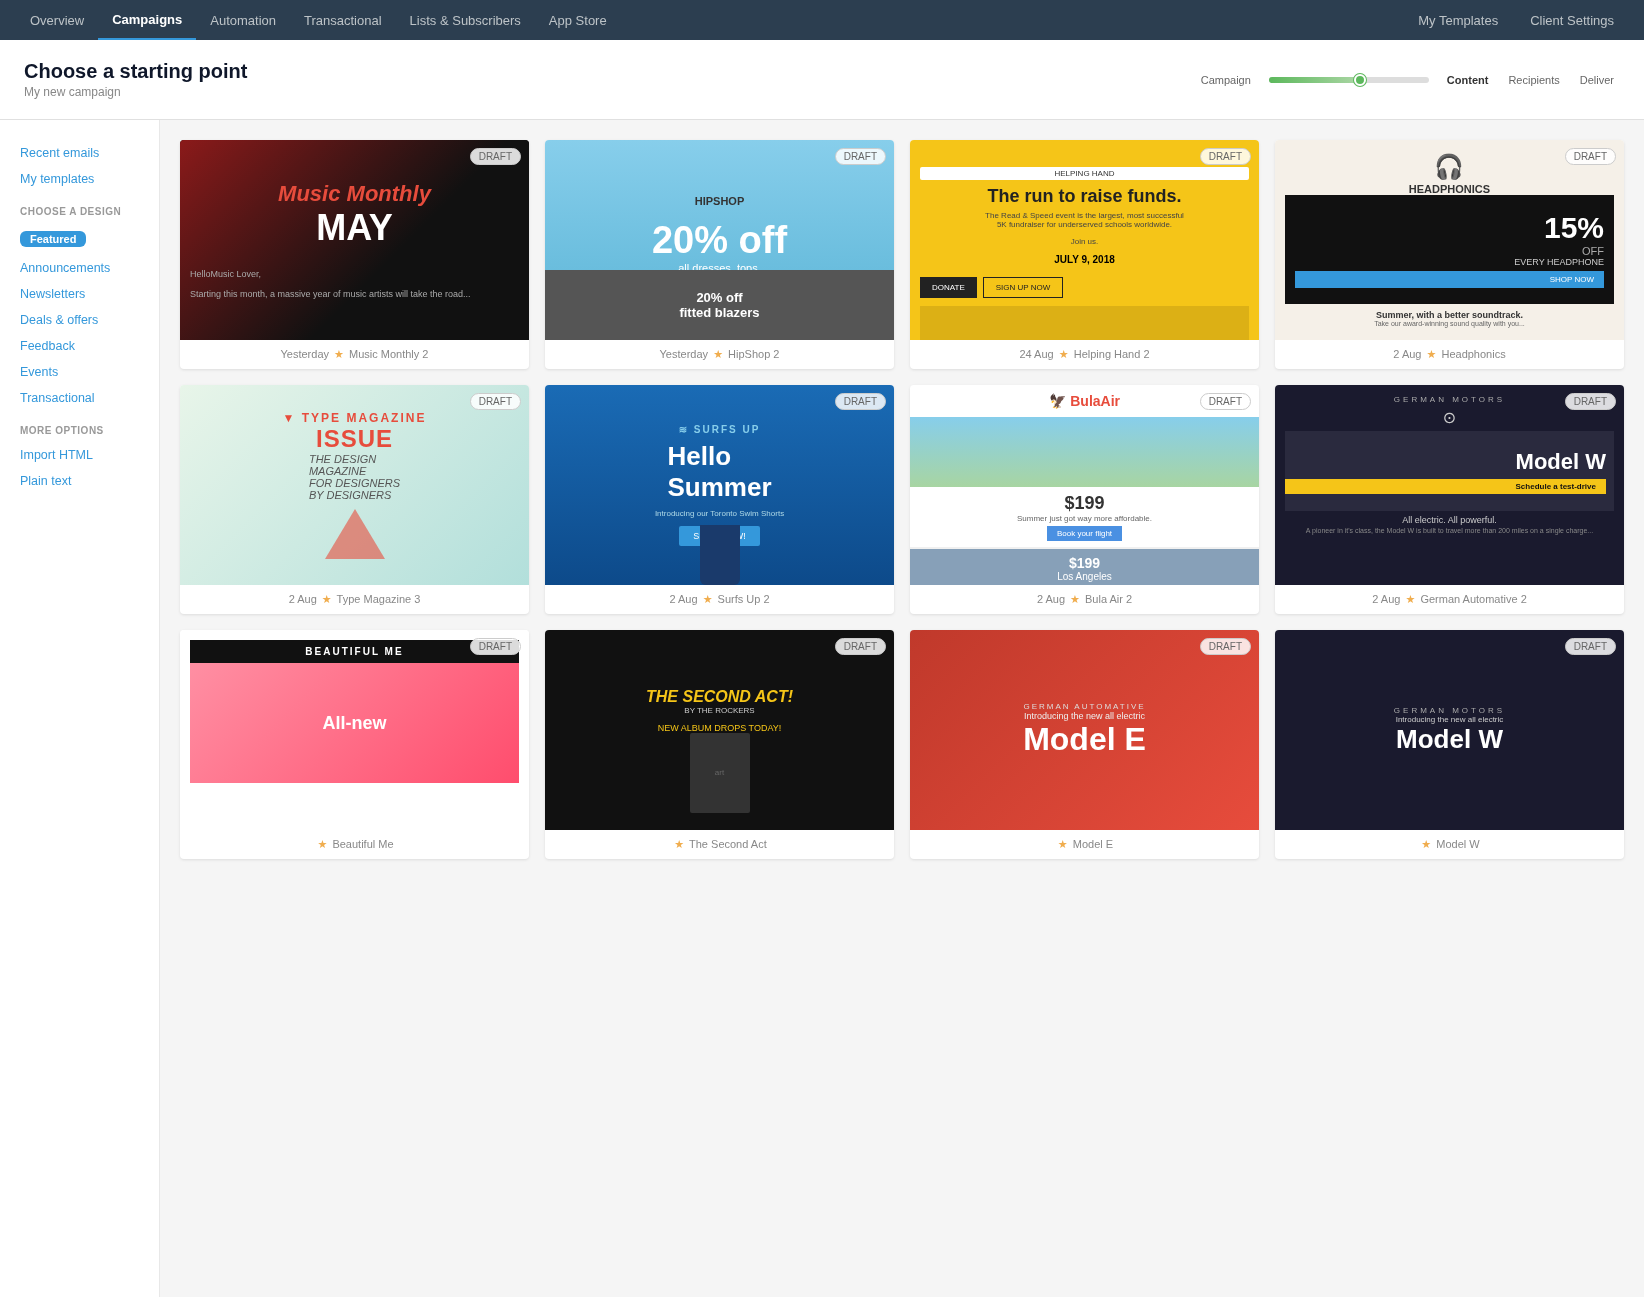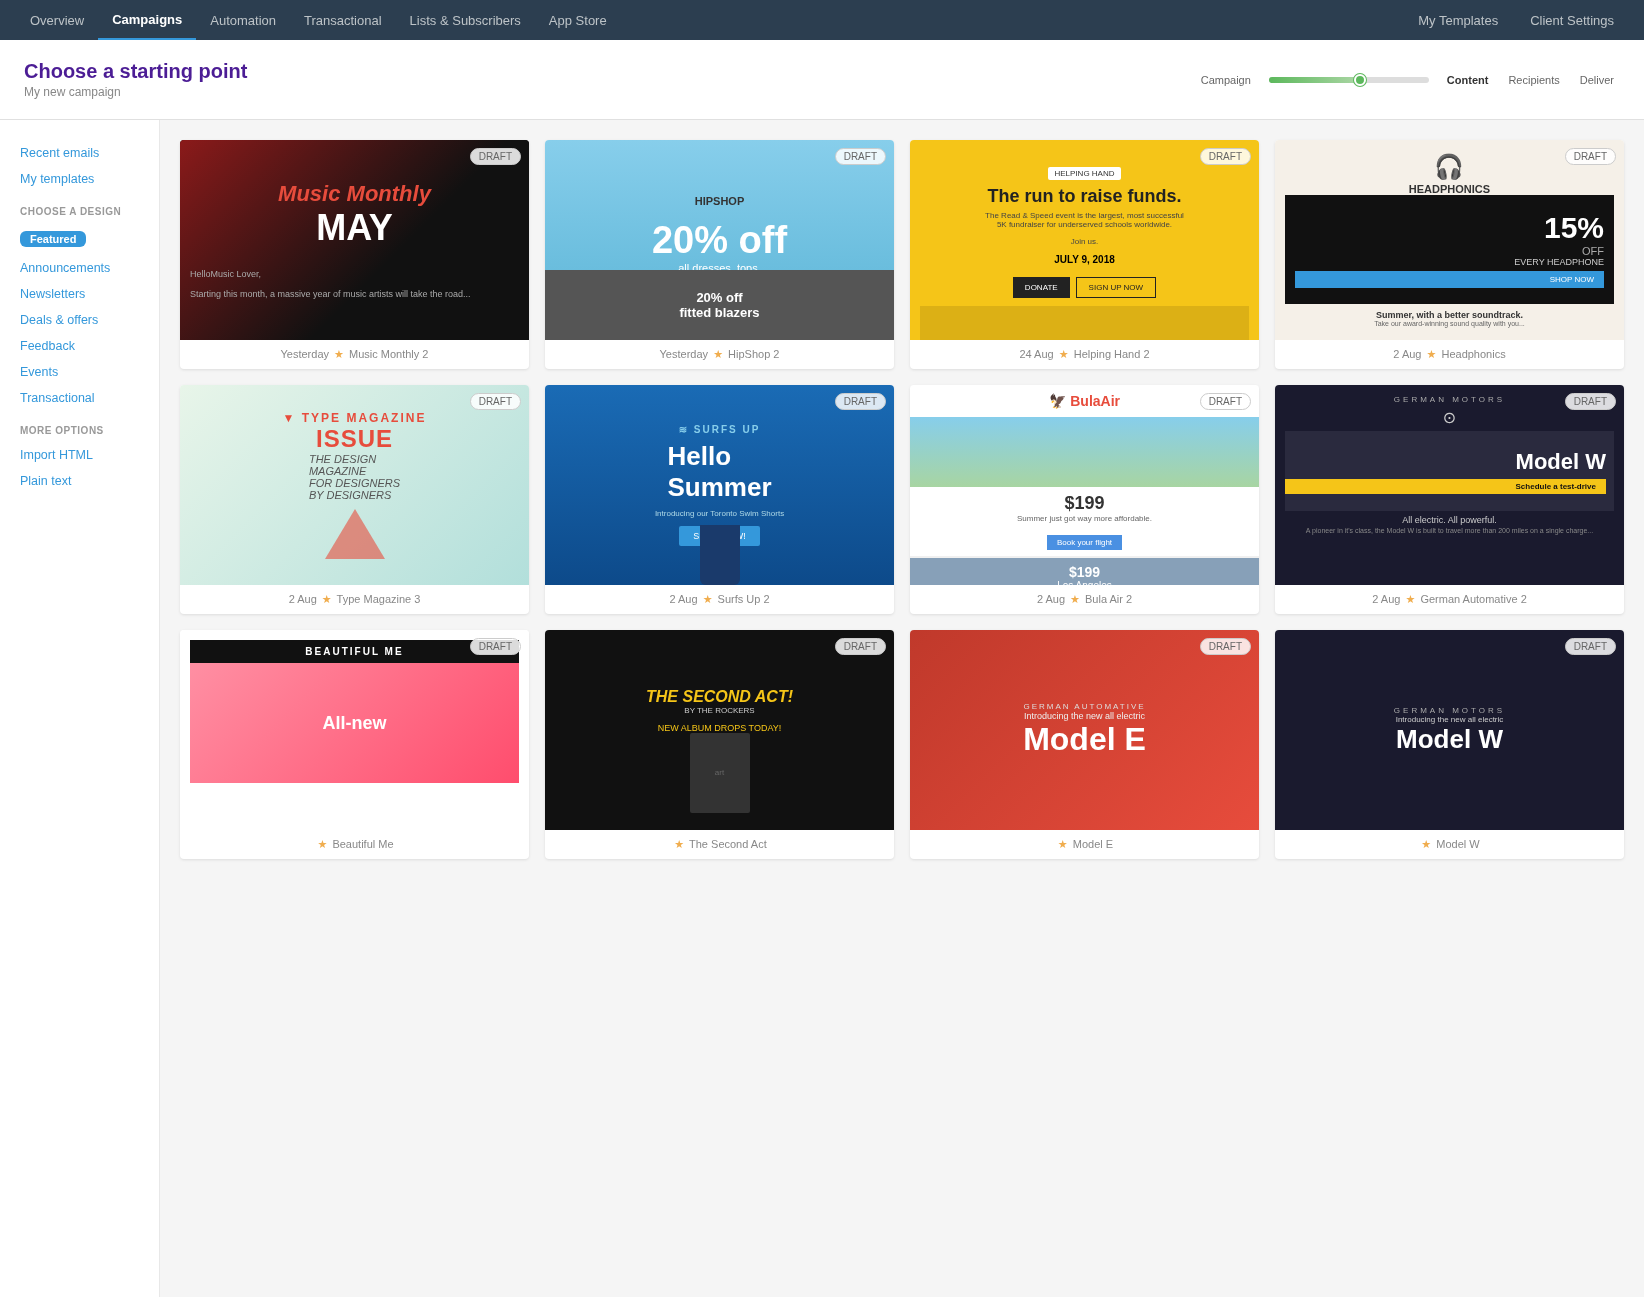--- a/index.html
+++ b/index.html
@@ -42,21 +42,21 @@
 
     
     .page-header {
       background: #fff;
       padding: 20px 24px;
       border-bottom: 1px solid #e0e0e0;
       display: flex;
       align-items: center;
       justify-content: space-between;
     }
-    .page-title { font-size: 20px; font-weight: 600; color: #4c1d95; }
+    .page-title { font-size: 20px; font-weight: 600; color: #0f172a; }
     .page-subtitle { font-size: 12px; color: #888; margin-top: 2px; }
 
     
     .progress-bar-container {
       display: flex;
       align-items: center;
       gap: 8px;
     }
     .progress-step-label {
       font-size: 11px;
@@ -220,21 +220,20 @@
     .preview-hipshop .shop-title { font-size: 11px; color: #333; margin-bottom: 12px; font-weight: 600; }
     .preview-hipshop .discount { font-size: 38px; font-weight: 900; }
     .preview-hipshop .desc { font-size: 11px; text-align: center; }
     .preview-hipshop .lower { background: #555; position: absolute; bottom: 0; left: 0; right: 0; padding: 20px 10px; color: #fff; text-align: center; font-size: 13px; font-weight: 600; }
 
     .preview-helping {
       background: #f5c518;
       height: 252px;
       display: flex;
       flex-direction: column;
-      align-items: center;
       justify-content: center;
       padding: 10px;
       text-align: center;
       position: relative;
       overflow: hidden;
     }
     .preview-helping .help-tag { font-size: 8px; color: #333; background: #fff; padding: 2px 6px; border-radius: 2px; margin-bottom: 6px; }
     .preview-helping .help-title { font-size: 18px; font-weight: 900; color: #222; }
     .preview-helping .help-desc { font-size: 8px; color: #444; margin: 4px 0; }
     .preview-helping .help-date { font-size: 10px; font-weight: 700; margin: 4px 0; }
@@ -310,21 +309,21 @@
       padding: 8px 10px;
       display: flex;
       flex-direction: column;
       align-items: center;
     }
     .preview-bula .bula-logo { color: #e74c3c; font-size: 14px; font-weight: 900; }
     .preview-bula .bula-img { height: 70px; background: linear-gradient(to bottom, #87ceeb, #a8d5a2); width: 100%; }
     .preview-bula .bula-promo { background: #fff; padding: 6px 10px; text-align: center; }
     .preview-bula .bula-price { font-size: 18px; font-weight: 900; color: #333; }
     .preview-bula .bula-desc { font-size: 8px; color: #666; }
-    .preview-bula .bula-btn { background: #4a90e2; color: #fff; padding: 3px 10px; font-size: 8px; margin-top: 12px; display: inline-block; }
+    .preview-bula .bula-btn { background: #4a90e2; color: #fff; padding: 3px 10px; font-size: 8px; margin-top: 3px; display: inline-block; }
     .preview-bula .bula-bottom { background: #87a0b8; padding: 6px 10px; color: #fff; text-align: center; margin-top: 2px; }
     .preview-bula .bula-price2 { font-size: 14px; font-weight: 900; }
     .preview-bula .bula-city { font-size: 10px; }
 
     .preview-german {
       background: #1a1a2e;
       height: 200px;
       overflow: hidden;
       position: relative;
       display: flex;

